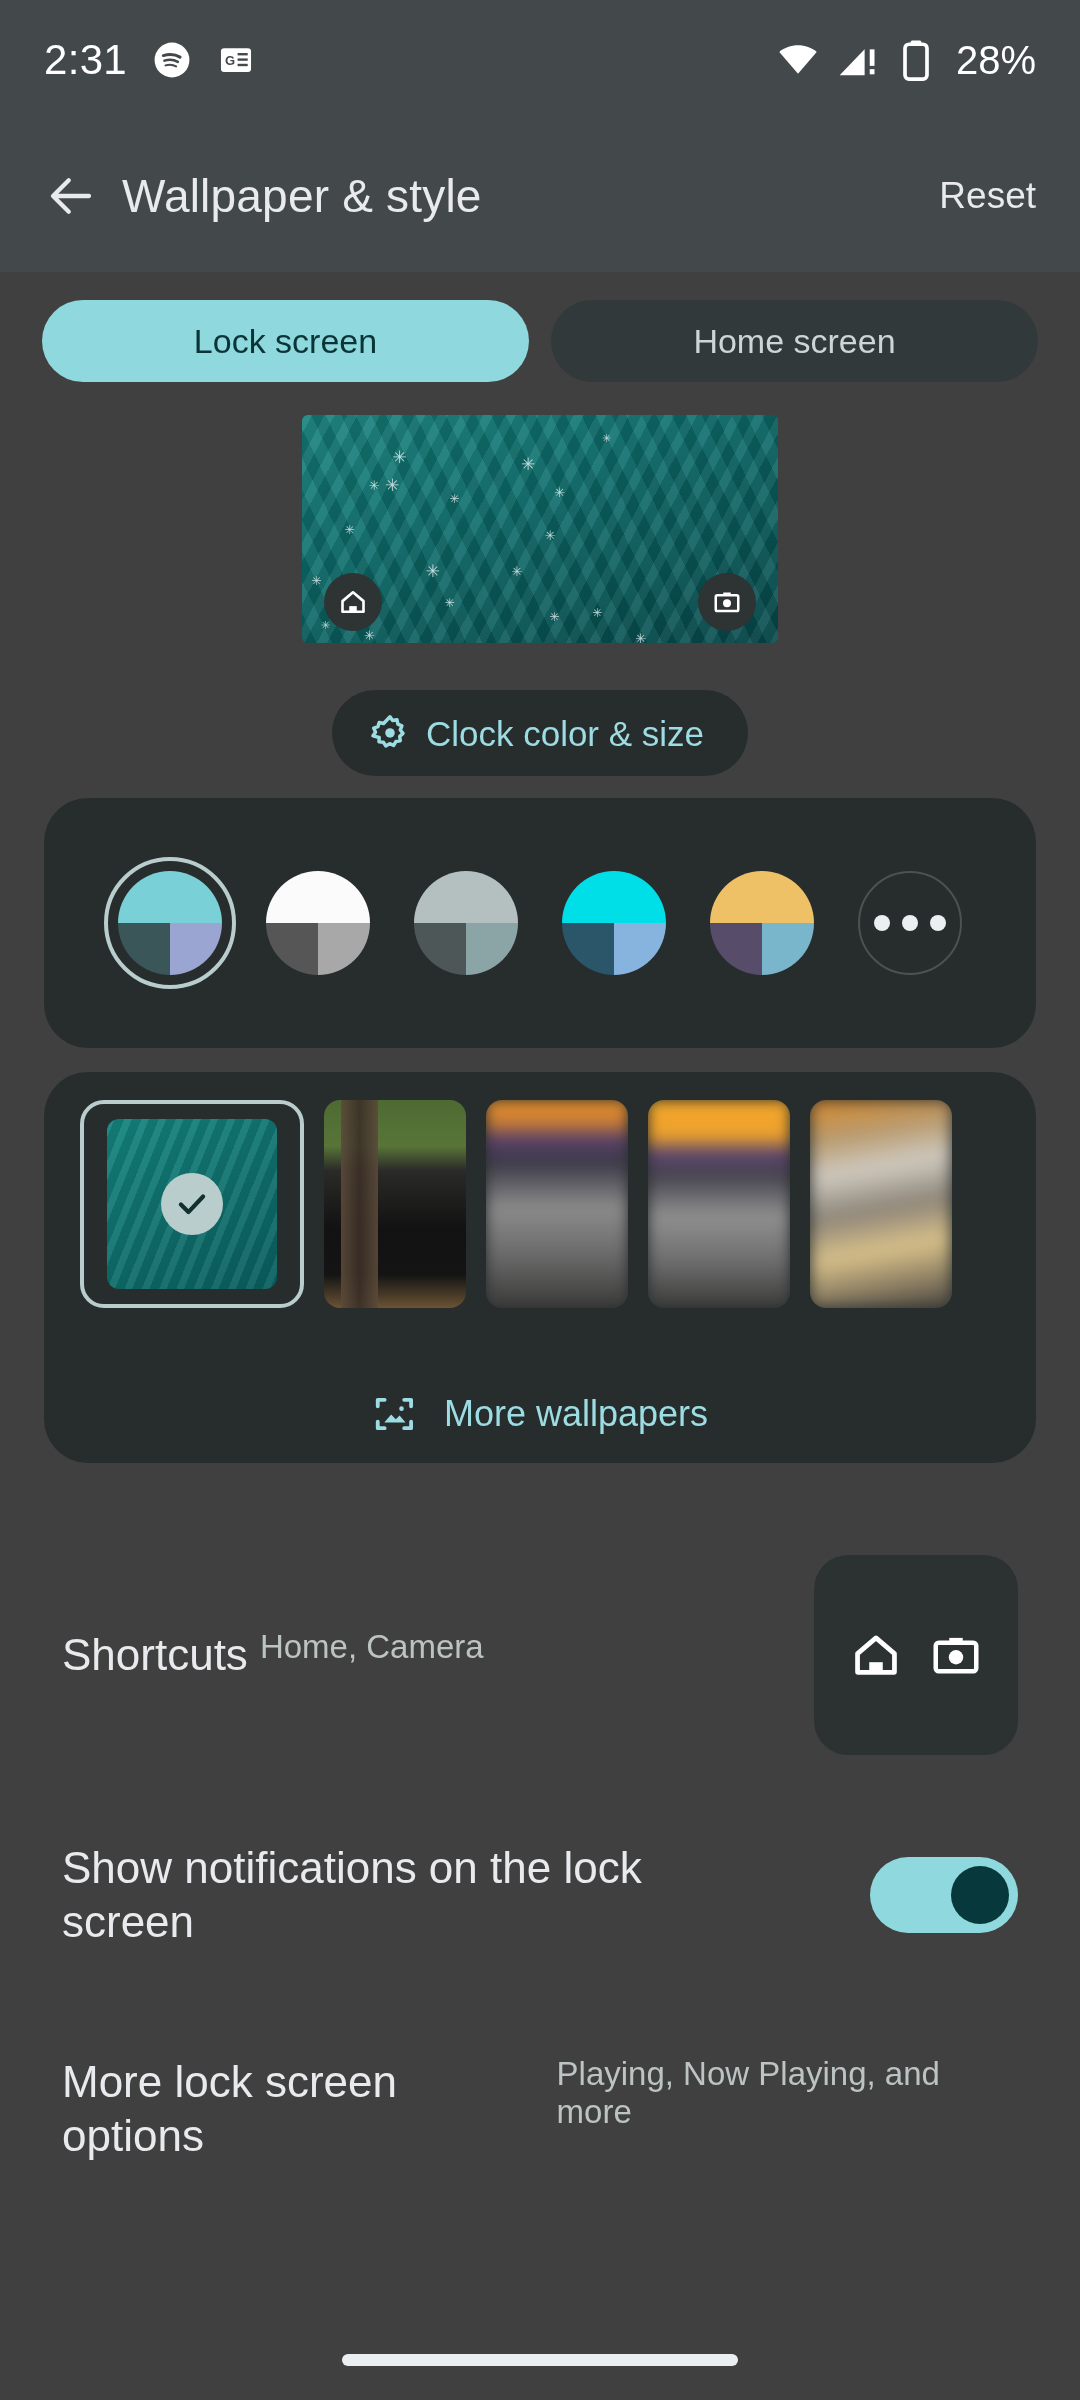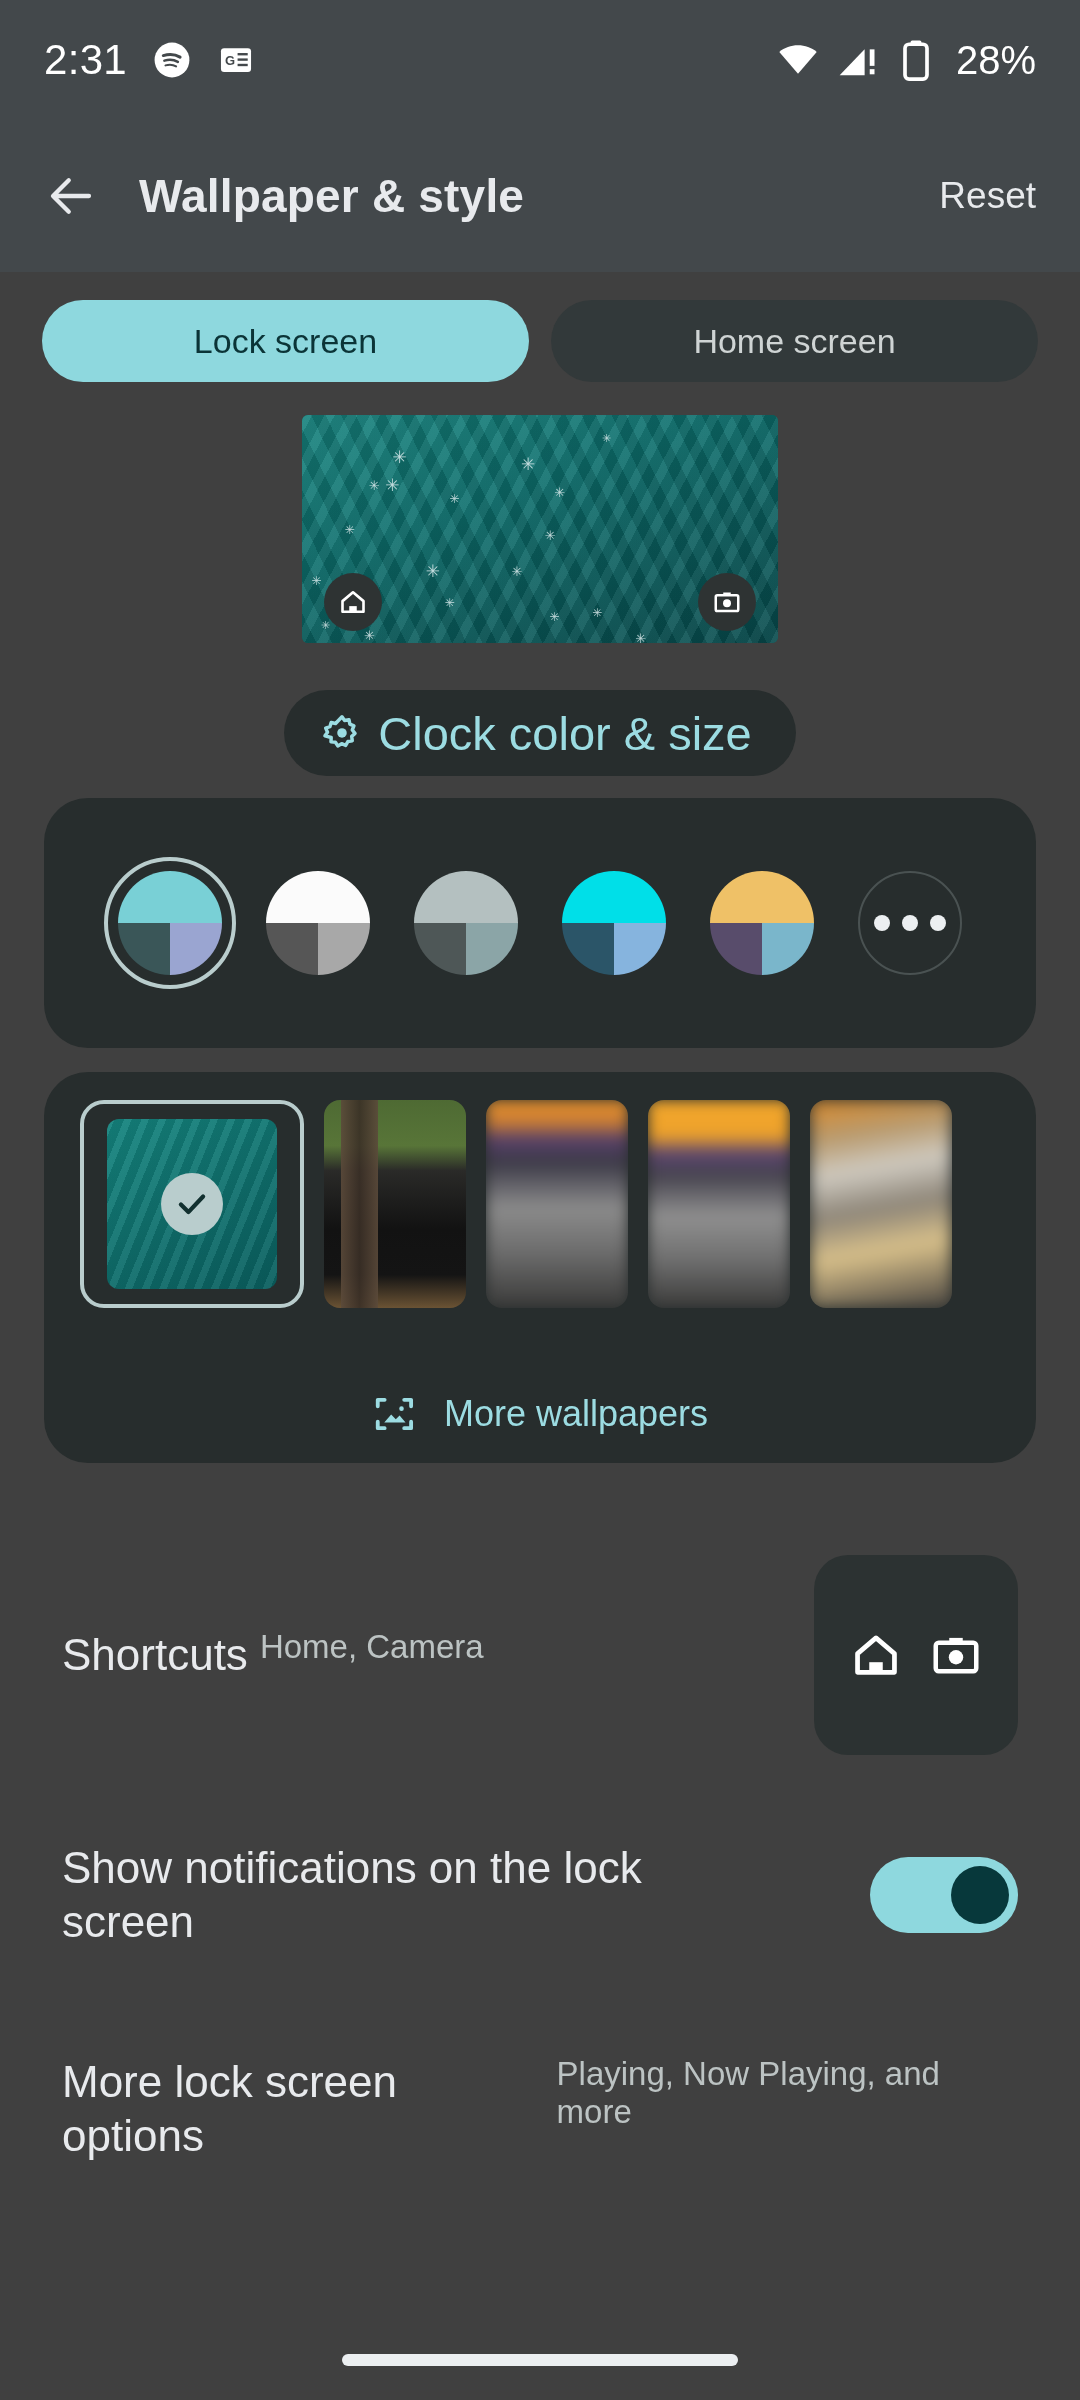--- a/index.html
+++ b/index.html
@@ -22,21 +22,21 @@
   .sb-clock{ font-size:42px; letter-spacing:.3px; }
   .sb-right{ margin-left:auto; display:flex; align-items:center; gap:16px;text-align:right; }
   .sb-batt-text{ font-size:40px; margin-left:4px; }
   .icon-sq{ display:block; }
 
   
   .appbar{
     position:absolute; top:120px; left:0; width:1080px; height:152px;
     background:#43484b; display:flex; align-items:center; padding:0 44px;
   }
-  .appbar-title{ color:#e8eaed; font-size:46px; margin-left:41px; font-weight:700; letter-spacing:.2px;}
+  .appbar-title{ color:#e8eaed; font-size:46px; margin-left:24px; font-weight:400; letter-spacing:.2px;}
   .appbar-action{ margin-left:auto; color:#e8eaed; font-size:37px; }
 
   
   .tabs{ position:absolute; top:300px; left:0; width:1080px; display:flex; gap:22px; padding:0 42px; }
   .tab{
     flex:1; height:82px; border-radius:41px; display:flex; align-items:center; justify-content:center;
     font-size:34px;
   }
   .tab.active{ background:#8ed8de; color:#0b3437; }
   .tab.inactive{ background:#32393a; color:#cfd4d4; }
@@ -57,21 +57,21 @@
   .pv-btn{
     position:absolute; bottom:12px; width:58px; height:58px; border-radius:50%;
     background:#2e3333; display:flex; align-items:center; justify-content:center;
   }
   .pv-btn.left{ left:22px; } .pv-btn.right{ right:22px; }
 
   
   .chip-row{ position:absolute; top:690px; left:0; width:1080px; display:flex; justify-content:center; }
   .chip{
     height:86px; border-radius:43px; background:#272d2d; display:flex; align-items:center;
-    gap:14px; padding:1px 44px 0 36px; color:#9cdce2; font-size:47px;
+    gap:14px; padding:1px 44px 0 36px; color:#9cdce2; font-size:35px;
   }
 
   
   .card{ position:absolute; left:44px; width:992px; background:#272d2d; border-radius:44px; }
   #colors-card{ top:798px; height:250px; }
   #wall-card{ top:1072px; height:391px; }
 
   .swatch-row{ position:absolute; inset:0; display:flex; align-items:center; justify-content:space-evenly; padding:0 30px;}
   .swatch{ position:relative; width:104px; height:104px; }
   .swatch .ring{

